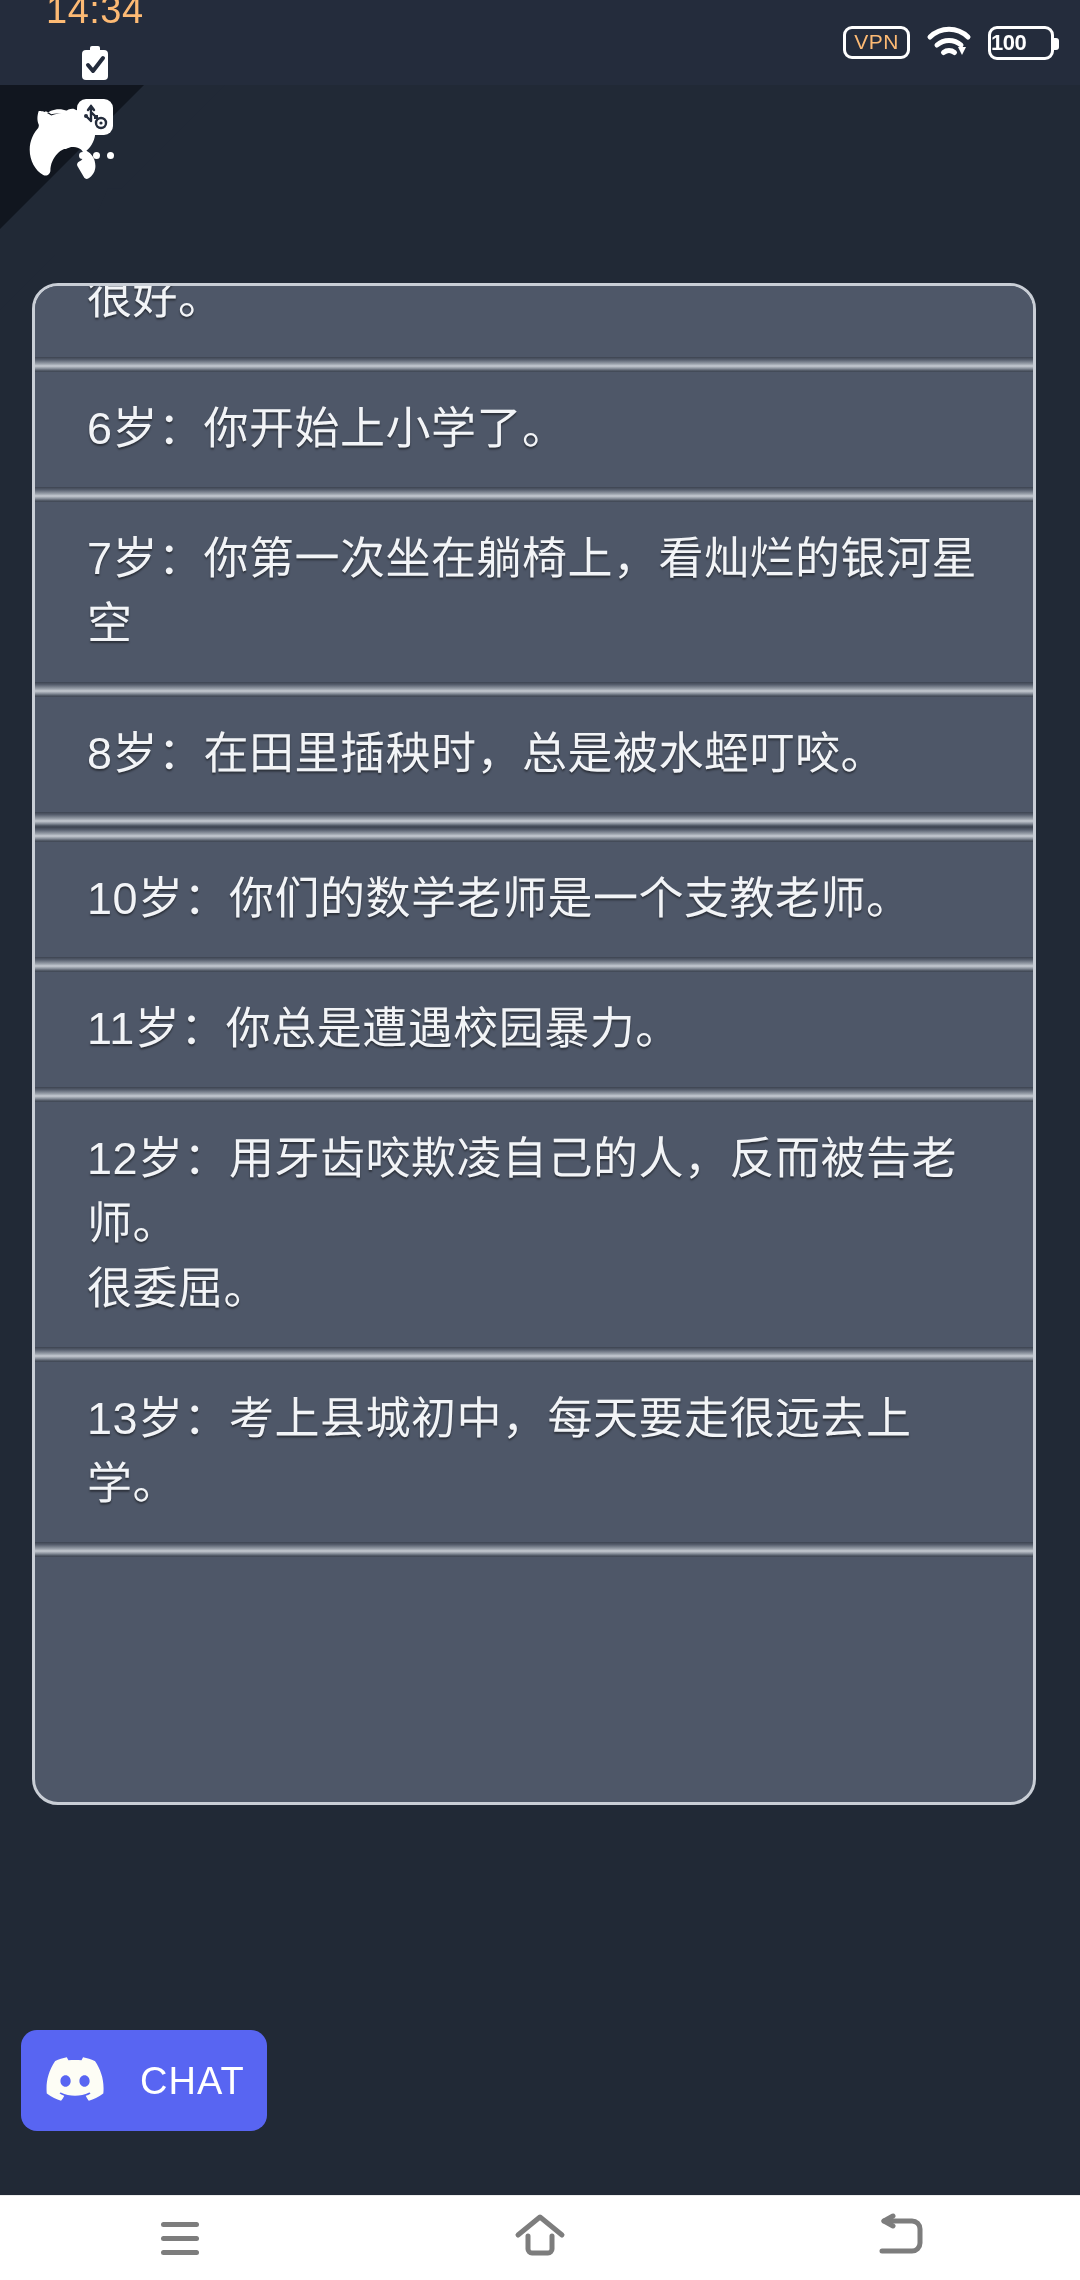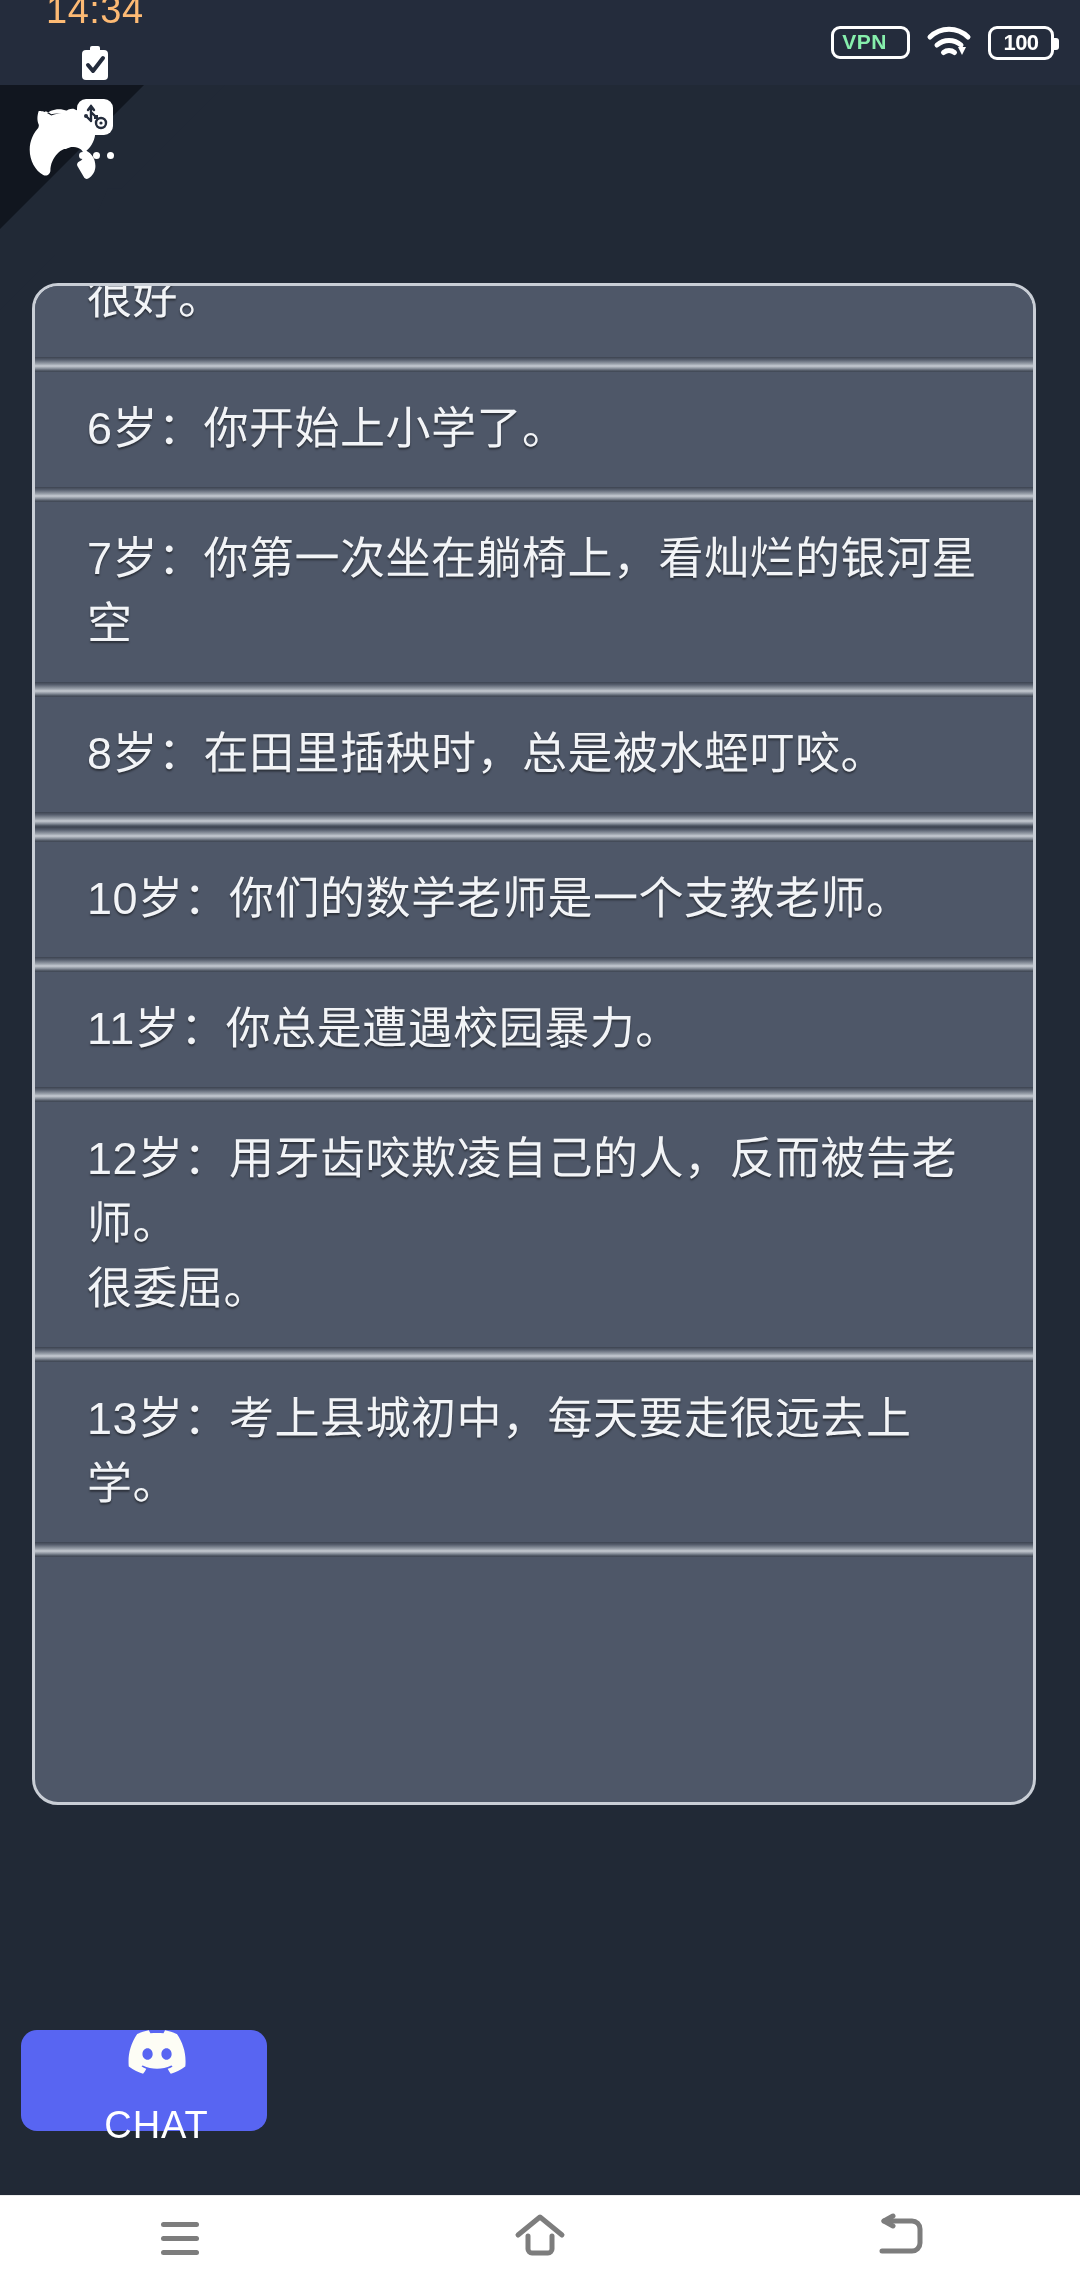--- a/index.html
+++ b/index.html
@@ -58,37 +58,36 @@
   }
 
   .sb-icon { display: flex; align-items: center; justify-content: center; }
 
   .dots { display: flex; gap: 7px; align-items: center; margin-left: 4px; }
   .dots i { width: 7px; height: 7px; border-radius: 50%; background: #ffffff; display: block; }
 
   .vpn-badge {
     border: 3px solid #ffffff;
     border-radius: 9px;
-    color: #86efac;
+    color: #fdba74;
     font-size: 21px;
-    font-weight: bold;
-    padding: 1px 20px 3px 8px;
+    font-weight: normal;
+    padding: 1px 8px 3px 8px;
     line-height: 23px;
     letter-spacing: 0.5px;
   }
 
   .batt {
     position: relative;
     border: 3px solid #ffffff;
     border-radius: 9px;
     width: 66px;
     height: 34px;
     display: flex;
     align-items: center;
-    justify-content: center;
   }
   .batt::after {
     content: "";
     position: absolute;
     right: -8px; top: 9px;
     width: 5px; height: 12px;
     background: #ffffff;
     border-radius: 0 3px 3px 0;
   }
   .batt span {
@@ -164,25 +163,24 @@
   .chat-btn {
     position: absolute;
     left: 21px;
     top: 2030px;
     width: 246px;
     height: 101px;
     background: #5865f2;
     border-radius: 16px;
     display: flex;
     align-items: center;
-    gap: 28px;
+    gap: 36px;
     padding-left: 25px;
     z-index: 20;
     cursor: pointer;
-    flex-direction: column;
   }
   .chat-btn .label {
     color: #ffffff;
     font-size: 38px;
     font-weight: 500;
     letter-spacing: 1px;
     line-height: 38px;
   }
 
   

